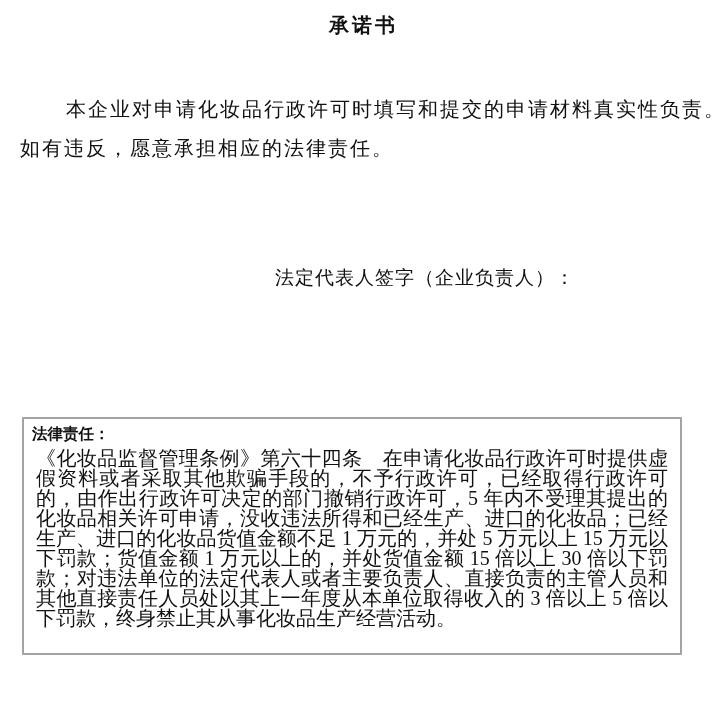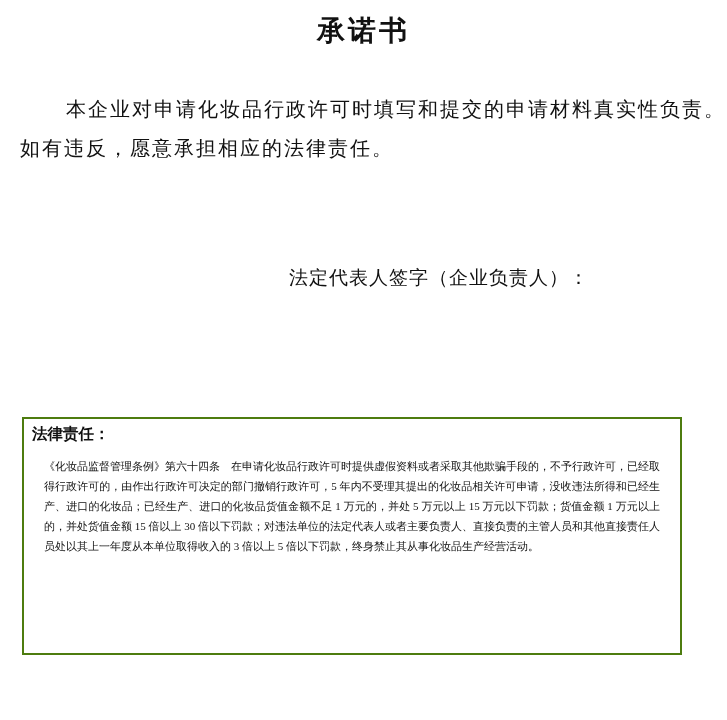--- a/index.html
+++ b/index.html
@@ -15,74 +15,74 @@
     color: #111111;
     font-family: "Liberation Serif", "DejaVu Serif", serif;
     overflow: hidden;
   }
   .doc-title {
     position: absolute;
     top: 12px;
     left: 0;
     width: 100%;
     text-align: center;
-    font-size: 28px;
+    font-size: 20px;
     font-weight: bold;
     letter-spacing: 3px;
     margin: 0;
   }
   .body-paragraph {
     position: absolute;
     top: 82px;
     left: 12px;
     width: 706px;
     font-size: 20px;
     line-height: 39px;
     letter-spacing: 2px;
     text-align: justify;
     text-indent: 46px;
     margin: 8px;
   }
   .sig-line-1 {
     position: absolute;
     top: 265px;
-    left: 289px;
+    left: 275px;
     font-size: 19px;
     letter-spacing: 1px;
     white-space: nowrap;
   }
   .sig-line-2 {
     position: absolute;
     top: 309px;
     left: 344px;
     font-size: 19px;
     letter-spacing: 1px;
     white-space: nowrap;
   }
   .legal-box {
     position: absolute;
     top: 417px;
     left: 22px;
     width: 660px;
     height: 238px;
-    border: 2px solid #4d7c0f;
+    border: 2px solid #a3a3a3;
     box-sizing: border-box;
     padding: 5px 8px 0 8px;
   }
   .legal-heading {
     font-size: 15.5px;
     line-height: 20px;
     font-weight: bold;
     margin: 0;
   }
   .legal-paragraph {
-    font-size: 11px;
+    font-size: 20px;
     line-height: 20px;
     text-align: justify;
-    margin: 12px;
+    margin: 4px;
   }
   .legal-paragraph.indent {
     text-indent: 2em;
   }
 </style>
 </head>
 <body>
 
 <div class="page">
 

